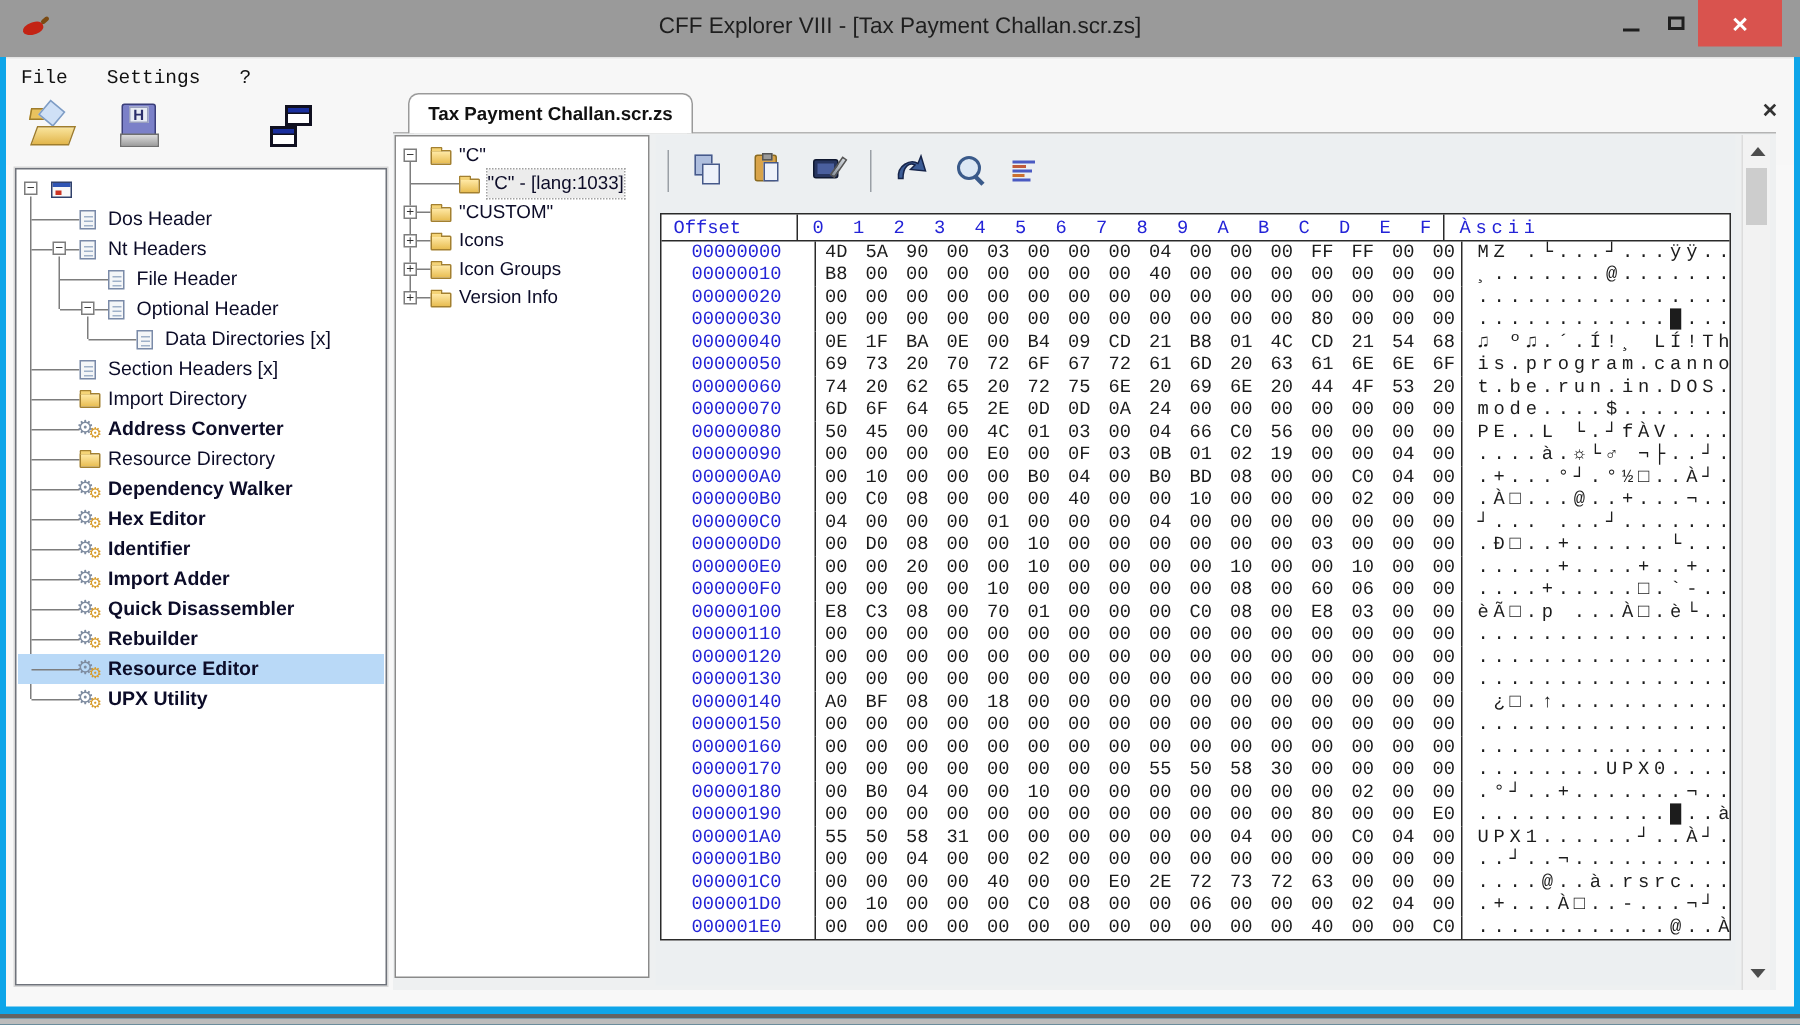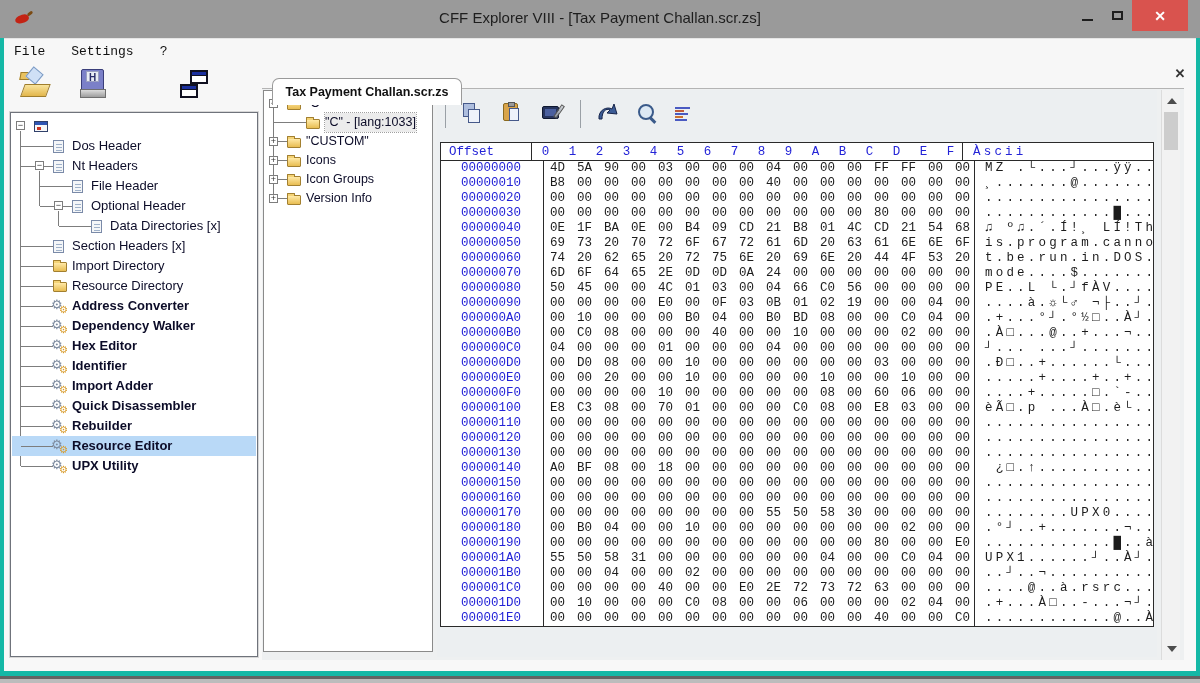--- a/index.html
+++ b/index.html
@@ -1,17 +1,17 @@
 <!DOCTYPE html>
 <html><head>
 <meta charset="utf-8">
 <style>
   html,body{margin:0;padding:0;background:#555;}
   *{box-sizing:border-box;}
-  .window{position:relative;width:1200px;height:683px;background:#14b8a6;font-family:"Liberation Sans",sans-serif;overflow:hidden;}
+  .window{position:relative;width:1200px;height:683px;background:#0ea5e9;font-family:"Liberation Sans",sans-serif;overflow:hidden;}
   
   .titlebar{position:absolute;left:0;top:0;width:1200px;height:38px;background:#9a9a9a;}
   .app-icon{position:absolute;left:14px;top:10px;width:20px;height:16px;}
   .app-icon::before{content:'';position:absolute;left:1px;top:5px;width:14px;height:8px;background:#c32314;border-radius:60% 50% 50% 60%;transform:rotate(-18deg);}
   .app-icon::after{content:'';position:absolute;right:1px;top:2px;width:6px;height:3px;background:#7b4a12;border-radius:2px;transform:rotate(-40deg);}
   .title-text{position:absolute;left:0;right:0;top:9px;text-align:center;font-size:15px;color:#1e1e1e;}
   .winbtns{position:absolute;right:12px;top:0;height:31px;display:flex;align-items:stretch;}
   .winbtn{width:30px;display:flex;align-items:center;justify-content:center;cursor:default;}
   .wb-min i{display:block;width:11px;height:2px;background:#1e1e1e;margin-top:8px;}
   .wb-max i{display:block;width:11px;height:9px;border:2px solid #1e1e1e;background:transparent;}
@@ -31,21 +31,21 @@
   .tb-save .s1{left:3px;top:1px;width:23px;height:23px;background:#7b80c8;border:1px solid #3a3e7a;border-radius:2px;}
   .tb-save .s2{left:8px;top:3px;width:13px;height:11px;background:#e8ecf4;border:1px solid #9aa0c0;text-align:center;font-style:normal;font-weight:bold;font-size:10px;line-height:11px;color:#2a2e6a;}
   .tb-save .s3{left:2px;bottom:2px;width:26px;height:9px;background:linear-gradient(#dcdcdc,#9e9e9e);border:1px solid #6f6f6f;}
   .tb-casc .w{width:18px;height:14px;border:2px solid #101020;background:#fff;}
   .tb-casc .w::before{content:'';display:block;height:3px;background:#1a2f9e;border-bottom:1px solid #101020;}
   .tb-casc .back{right:2px;top:2px;}
   .tb-casc .front{left:4px;bottom:2px;}
   
   .client-bg{position:absolute;left:4px;top:110px;width:1192px;height:561px;background:#f8f8f8;}
   .right-bg{position:absolute;left:262px;top:88px;width:922px;height:572px;background:#eef0f1;border-top:1px solid #b4b4b4;}
-  .tab{position:absolute;left:272px;top:78px;width:190px;height:27px;background:#fff;border:1px solid #9a9a9a;border-bottom:none;border-radius:7px 7px 0 0;z-index:3;display:flex;align-items:center;justify-content:center;font-size:12.5px;font-weight:bold;color:#111;}
+  .tab{position:absolute;left:272px;top:62px;width:190px;height:27px;background:#fff;border:1px solid #9a9a9a;border-bottom:none;border-radius:7px 7px 0 0;z-index:3;display:flex;align-items:center;justify-content:center;font-size:12.5px;font-weight:bold;color:#111;}
   .tab-close{position:absolute;left:1172px;top:66px;width:16px;height:16px;font-size:13px;font-weight:bold;color:#333;text-align:center;line-height:16px;z-index:3;}
   
   .panel{position:absolute;background:#fff;overflow:hidden;}
   .file-panel{left:10px;top:112px;width:248px;height:545px;border:1px solid #6f737b;box-shadow:0 0 0 1px #d7d7d7;}
   .res-panel{left:263px;top:90px;width:170px;height:562px;border:1px solid #8a8a8a;}
   .tree{position:absolute;inset:1px;padding-top:2px;}
   .trow{position:relative;height:20px;line-height:20px;font-size:13px;color:#0c0c28;white-space:nowrap;}
   .res-panel .trow{height:19px;line-height:19px;font-size:12.5px;}
   .trow.bold .tlabel{font-weight:bold;}
   .trow.selected{background:#b9d9f7;}
@@ -167,22 +167,22 @@
       <i class="vline" style="left:27px;top:57px;height:35px;"></i>
       <i class="vline" style="left:46px;top:97px;height:15px;"></i>
     <div class="trow bold" style="--lvl: 0;"><span class="ebox">−</span><span class="ticon ic-app"></span></div>
         <div class="trow child" style="--lvl: 1;"><span class="ticon ic-doc"></span><span class="tlabel">Dos Header</span></div>
         <div class="trow child" style="--lvl: 1;"><span class="ebox">−</span><span class="ticon ic-doc"></span><span class="tlabel">Nt Headers</span></div>
         <div class="trow child" style="--lvl: 2;"><span class="ticon ic-doc"></span><span class="tlabel">File Header</span></div>
         <div class="trow child" style="--lvl: 2;"><span class="ebox">−</span><span class="ticon ic-doc"></span><span class="tlabel">Optional Header</span></div>
         <div class="trow child" style="--lvl: 3;"><span class="ticon ic-doc"></span><span class="tlabel">Data Directories [x]</span></div>
         <div class="trow child" style="--lvl: 1;"><span class="ticon ic-doc"></span><span class="tlabel">Section Headers [x]</span></div>
         <div class="trow child" style="--lvl: 1;"><span class="ticon ic-folder"></span><span class="tlabel">Import Directory</span></div>
+        <div class="trow bold child" style="--lvl: 1;"><span class="ticon ic-tool"></span><span class="tlabel">Address Converter</span></div>
         <div class="trow child" style="--lvl: 1;"><span class="ticon ic-folder"></span><span class="tlabel">Resource Directory</span></div>
-        <div class="trow bold child" style="--lvl: 1;"><span class="ticon ic-tool"></span><span class="tlabel">Address Converter</span></div>
         <div class="trow bold child" style="--lvl: 1;"><span class="ticon ic-tool"></span><span class="tlabel">Dependency Walker</span></div>
         <div class="trow bold child" style="--lvl: 1;"><span class="ticon ic-tool"></span><span class="tlabel">Hex Editor</span></div>
         <div class="trow bold child" style="--lvl: 1;"><span class="ticon ic-tool"></span><span class="tlabel">Identifier</span></div>
         <div class="trow bold child" style="--lvl: 1;"><span class="ticon ic-tool"></span><span class="tlabel">Import Adder</span></div>
         <div class="trow bold child" style="--lvl: 1;"><span class="ticon ic-tool"></span><span class="tlabel">Quick Disassembler</span></div>
         <div class="trow bold child" style="--lvl: 1;"><span class="ticon ic-tool"></span><span class="tlabel">Rebuilder</span></div>
         <div class="trow bold selected child" style="--lvl: 1;"><span class="ticon ic-tool"></span><span class="tlabel">Resource Editor</span></div>
         <div class="trow bold child" style="--lvl: 1;"><span class="ticon ic-tool"></span><span class="tlabel">UPX Utility</span></div>
       </div>
   </div>

